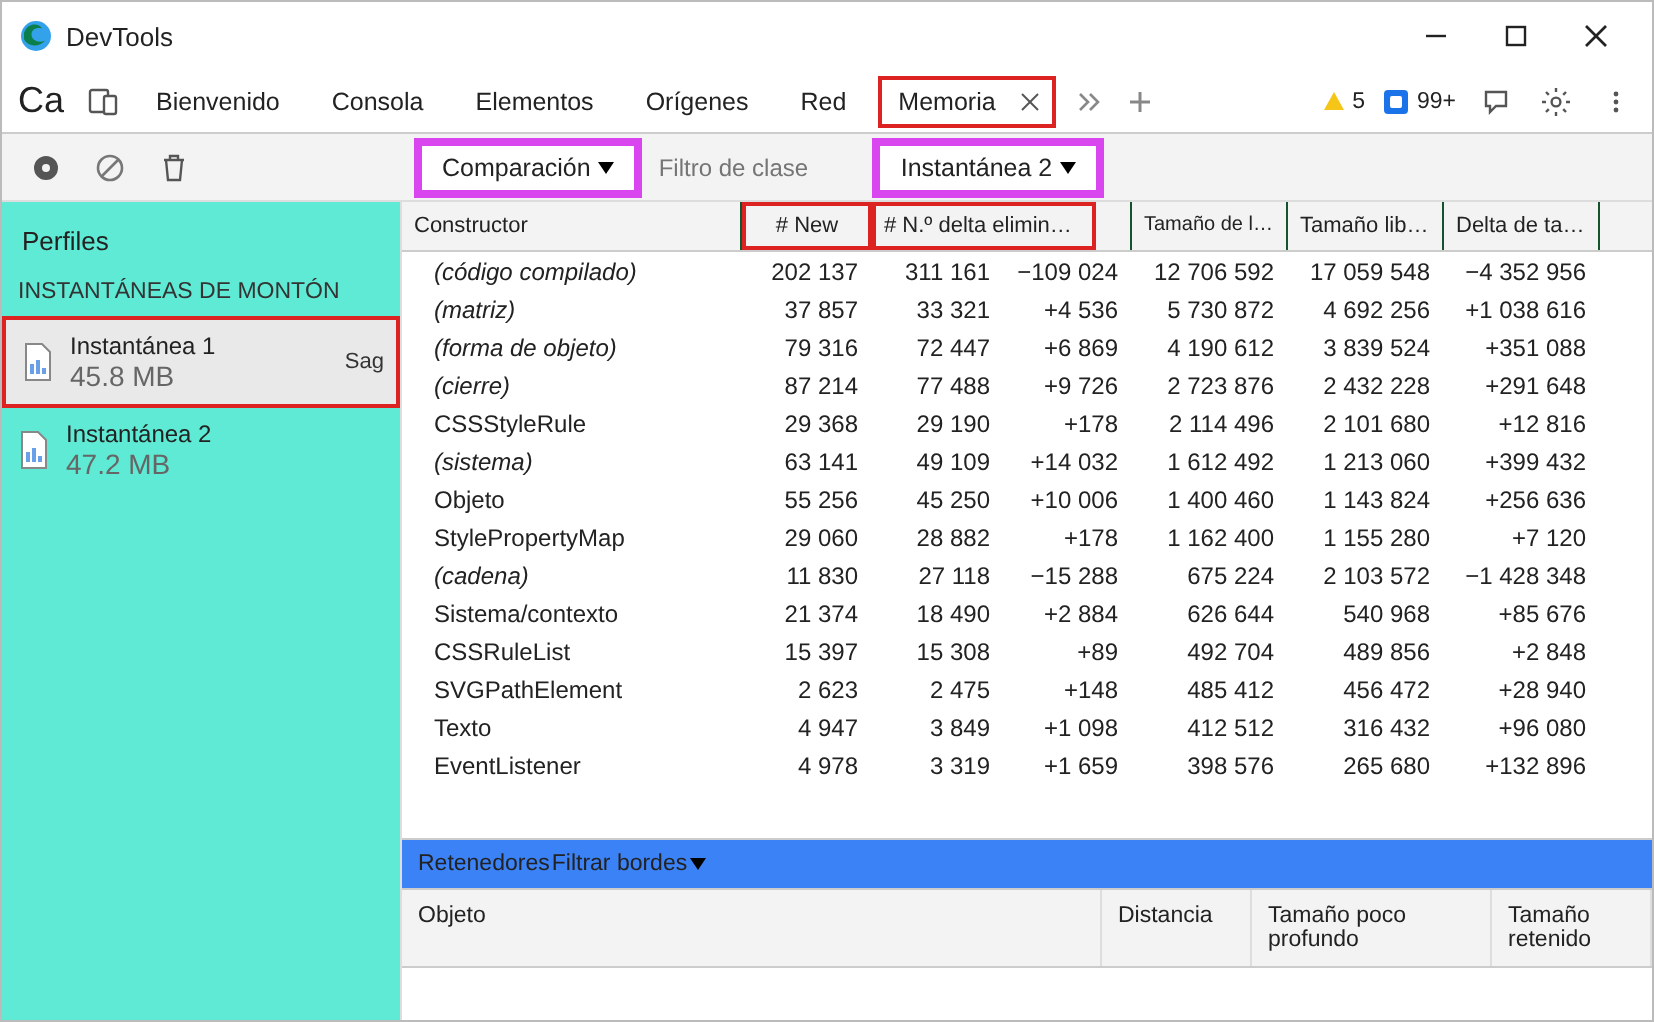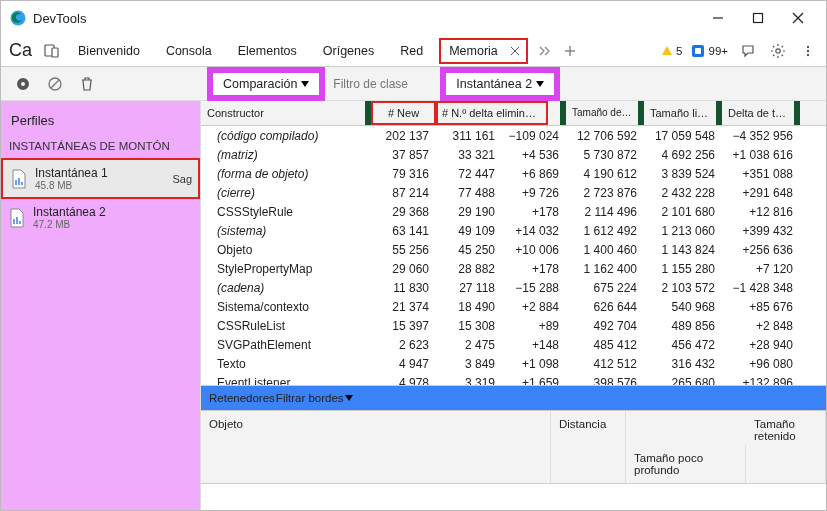--- a/index.html
+++ b/index.html
@@ -18,53 +18,53 @@
   .tabbar .right { margin-left: auto; display: flex; align-items: center; gap: 10px; padding-right: 8px; }
   .chip { display: flex; align-items: center; gap: 4px; font-size: 11.5px; }
   .chip.warn .tri { width:0;height:0;border-left:5px solid transparent;border-right:5px solid transparent;border-bottom:9px solid #f5c518; }
   .chip.info .ico { width:12px;height:12px;background:#1a73e8;border-radius:2px;position:relative; }
   .chip.info .ico::after{content:"";position:absolute;left:3px;top:3px;width:6px;height:6px;background:#fff;border-radius:1px;}
   .iconbtn { width:20px; height:20px; display:flex; align-items:center; justify-content:center; }
   .toolbar2 { height: 34px; display: flex; align-items: center; border-bottom: 1px solid #ddd; background: #f3f3f3; }
   .toolbar2 .lefttools { display: flex; align-items: center; gap: 12px; padding: 0 12px; }
   .circlebtn { width:16px;height:16px;border:1.5px solid #555;border-radius:50%; }
   .toolbar2 .filterbox { display:flex; align-items:center; gap:0px; }
-  .dropdown { border: 6px solid #d946ef; padding: 4px 10px; font-size: 12.5px; display:flex; align-items:center; gap:4px; background:#fff; }
+  .dropdown { border: 4px solid #d946ef; padding: 4px 10px; font-size: 12.5px; display:flex; align-items:center; gap:4px; background:#fff; }
   .dropdown .arr { width:0;height:0;border-left:4px solid transparent;border-right:4px solid transparent;border-top:6px solid #000; }
   .filterinput { padding: 5px 8px; font-size:12px; border:none; background:transparent; width:115px; }
   .main { flex:1; display:flex; overflow:hidden; }
-  .sidebar { width: 200px; border-right: 1px solid #ddd; background:#f0abfc; display:flex; flex-direction:column; }
+  .sidebar { width: 200px; border-right: 1px solid #ddd; background:#5eead4; display:flex; flex-direction:column; }
   .sidebar .hdr { padding: 12px 10px 6px 10px; font-size: 13px; }
   .sidebar .cat { padding: 6px 8px; font-size: 11.5px; color:#333; }
   .snap { display:flex; align-items:center; gap:8px; padding: 6px 8px; position: relative; }
   .snap.sel { border: 2px solid #d22; background:#e9e9e9; }
   .snap .docicon { width:16px;height:20px; }
   .snap .name { font-size:12px; }
-  .snap .size { font-size:10px; color:#666; }
+  .snap .size { font-size:14px; color:#666; }
   .snap .save { position:absolute; right:6px; top:50%; transform:translateY(-50%); font-size:11px; color:#333; }
   .content { flex:1; display:flex; flex-direction:column; overflow:hidden; }
   .gridhdr { display:flex; border-bottom:1px solid #ccc; background:#f3f3f3; font-size:11px; }
-  .gridhdr .cell { padding: 6px 6px; border-right:6px solid #14532d; overflow:hidden; white-space:nowrap; text-overflow:ellipsis; }
+  .gridhdr .cell { padding: 6px 6px; border-right:1px solid #14532d; overflow:hidden; white-space:nowrap; text-overflow:ellipsis; }
   .gridhdr .cell.redbox { border: 2px solid #d22; padding:4px 4px; }
   .c0 { flex: 0 0 170px; }
   .cn { flex: 0 0 65px; text-align: right; }
   .cn4 { flex: 0 0 78px; text-align: right; }
   .cn5 { flex: 0 0 78px; text-align: right; }
   .gridbody { flex:1; overflow-y:auto; font-size:12px; }
   .row { display:flex; }
   .row .cell { padding: 2.5px 6px; border-right:1px solid transparent; overflow:hidden; white-space:nowrap; }
   .row .c0 { padding-left: 16px; }
   .row.italic .c0 { font-style: italic; }
   .retainers { border-top:1px solid #ccc; padding: 6px 8px; font-size:11.5px; background:#3b82f6; display:flex; align-items:center; gap:1px; }
   .retainers .arr { width:0;height:0;border-left:4px solid transparent;border-right:4px solid transparent;border-top:6px solid #000; }
   .bottomhdr { display:flex; border-top:1px solid #ccc; border-bottom:1px solid #ccc; background:#f3f3f3; font-size:11.5px; }
   .bottomhdr .bcell { padding: 7px 8px; border-right:1px solid #ddd; }
   .b0 { flex: 0 0 350px; }
   .b1 { flex: 0 0 75px; }
-  .b2 { flex: 0 0 120px; margin-top: 34px; }
+  .b2 { flex: 0 0 120px; }
   .b3 { flex: 1; }
   .bottombody { flex: 0 0 26px; }
   .sm { font-size:10px; }
   svg { display:block; }
 </style>
 </head>
 <body>
 
 <div class="titlebar">
   <span class="edge-icon">

